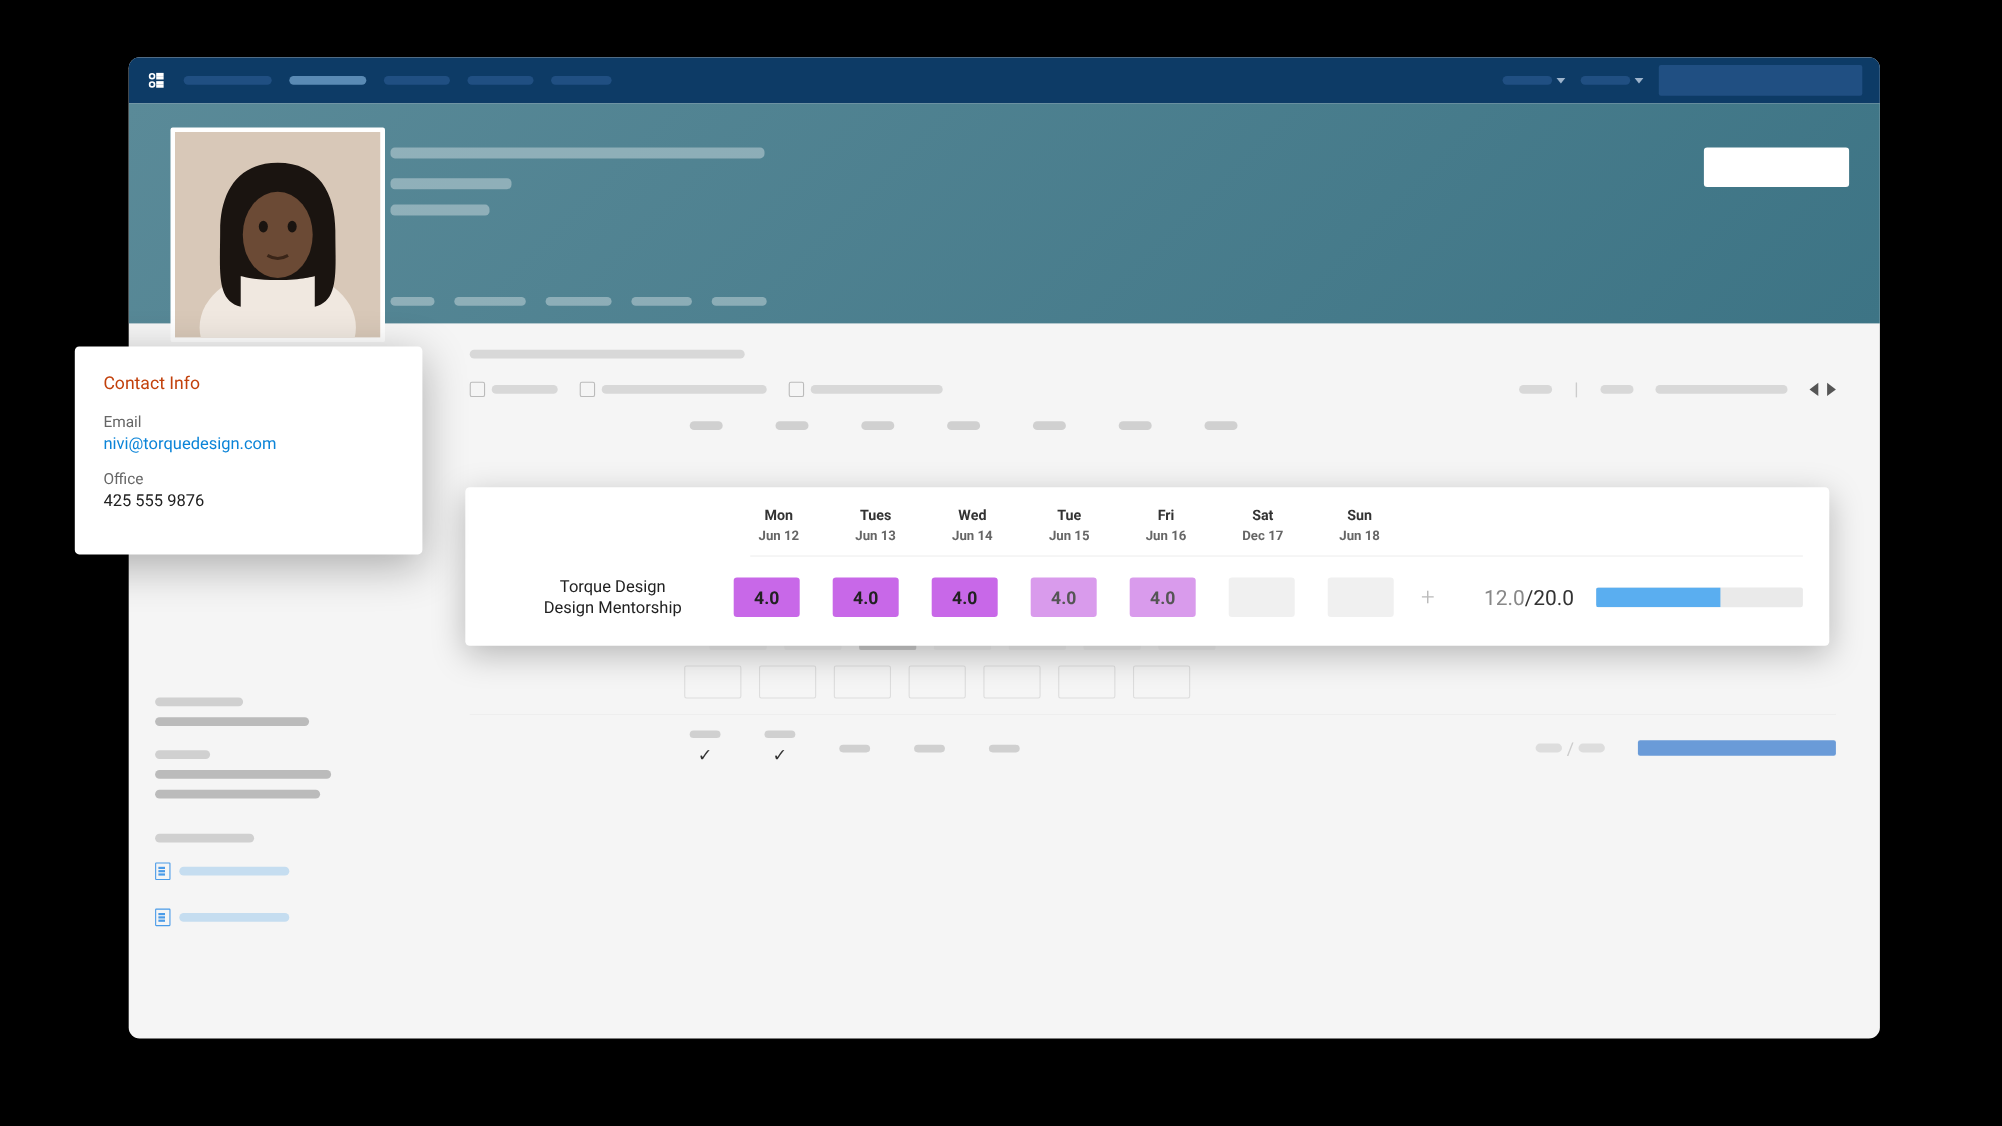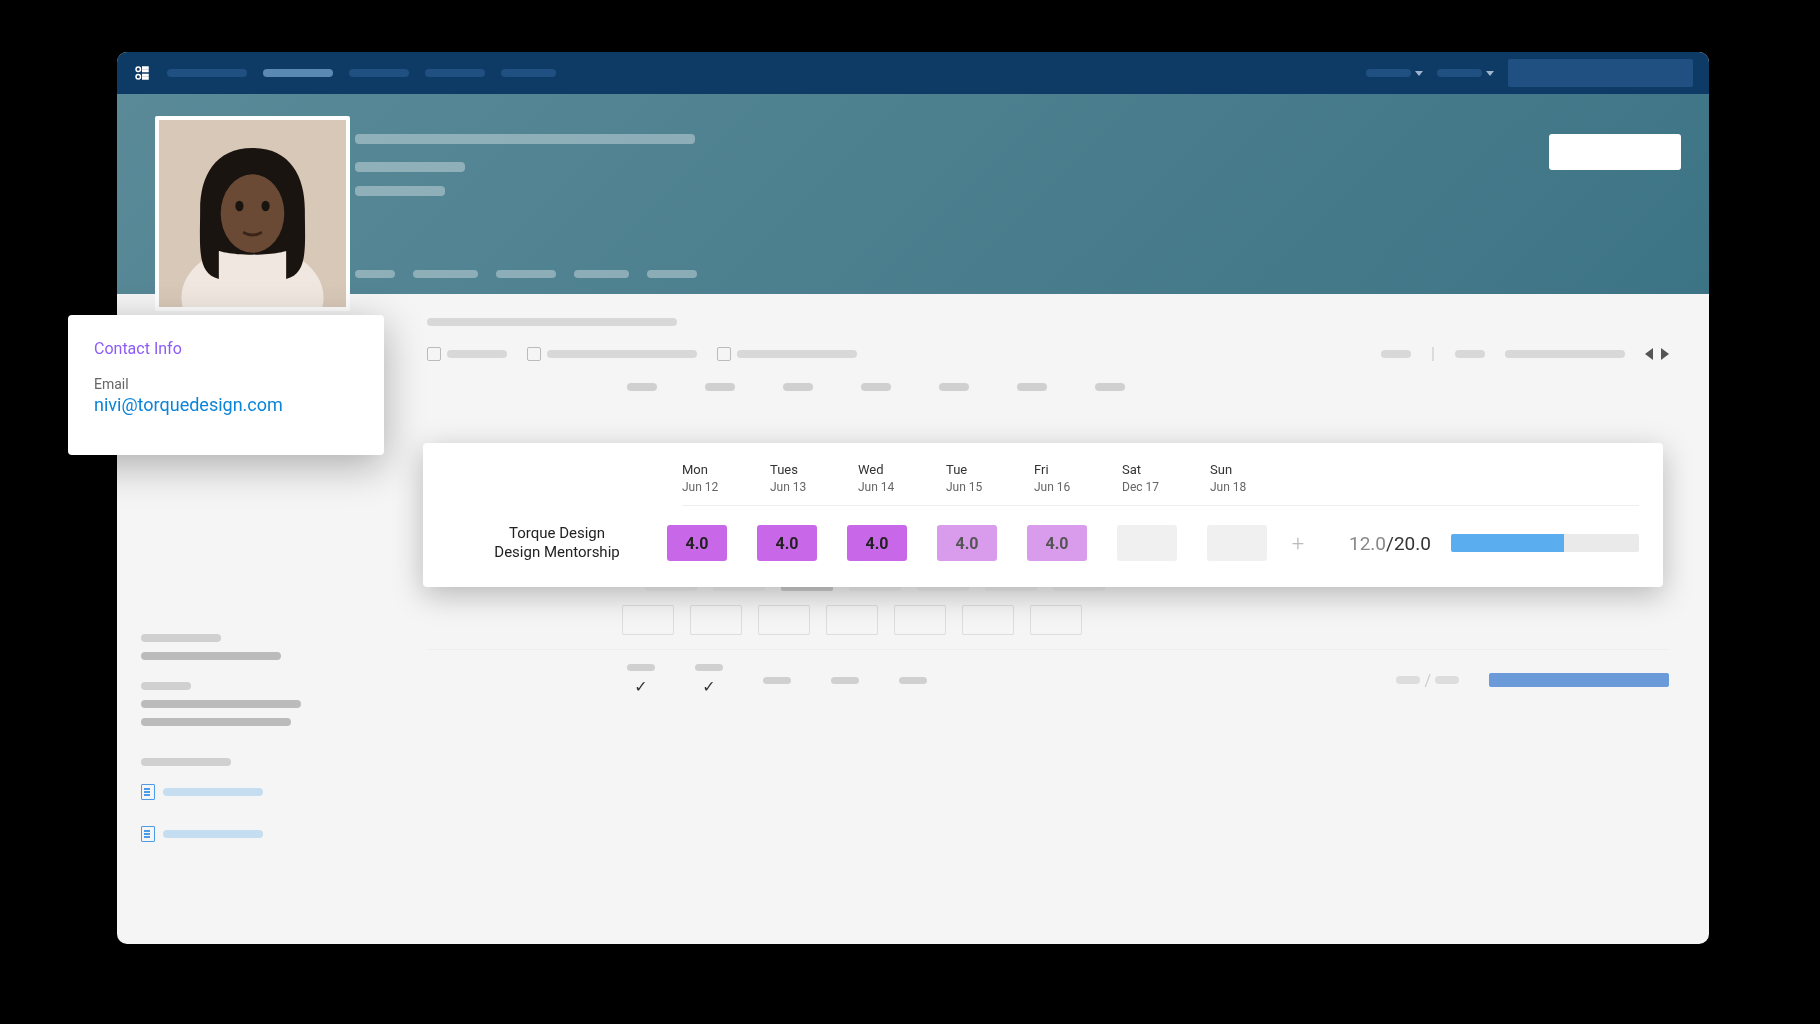--- a/index.html
+++ b/index.html
@@ -49,21 +49,21 @@
 .nav-arrow.left { border-top: 6px solid transparent; border-bottom: 6px solid transparent; border-right: 8px solid #555; }
 .nav-arrow.right { border-top: 6px solid transparent; border-bottom: 6px solid transparent; border-left: 8px solid #555; }
 
 
 .daypills { display: flex; gap: 48px; margin-left: 200px; margin-bottom: 8px; }
 .daypills .pill { width: 30px; height: 8px; background: #d0d0d0; border-radius: 4px; }
 
 
 .timesheet-card { position: absolute; left: 423px; top: 443px; width: 1240px; background: #fff; border-radius: 4px; box-shadow: 0 8px 30px rgba(0,0,0,0.25); padding: 18px 24px 24px 24px; z-index: 20; }
 .timesheet-header { display: flex; margin-left: 235px; gap: 36px; border-bottom: 1px solid #eee; padding-bottom: 10px; }
-.timesheet-header .daycol { width: 52px; text-align: left; font-size: 13px; color: #333; line-height: 1.35; }
+.timesheet-header .daycol { width: 52px; text-align: center; font-size: 13px; color: #333; line-height: 1.35; font-weight: bold; }
 .timesheet-header .daycol .dow { display: block; }
 .timesheet-header .daycol .date { display: block; color: #666; font-size: 12px; }
 .timesheet-row { display: flex; align-items: center; margin-top: 18px; }
 .project-label { width: 220px; font-size: 15px; color: #222; line-height: 1.3; text-align: center; }
 .hour-cells { display: flex; gap: 30px; }
 .hour-cell { width: 60px; height: 36px; border-radius: 3px; display: flex; align-items: center; justify-content: center; font-weight: 700; font-size: 16px; }
 .hour-cell.filled-strong { background: #c868e8; color: #222; }
 .hour-cell.filled-light { background: #d99bec; color: #555; }
 .hour-cell.empty { background: #f0f0f0; }
 .plus-btn { width: 30px; height: 30px; display: flex; align-items: center; justify-content: center; color: #bbb; font-size: 22px; font-weight: 300; margin-left: 16px; cursor: pointer; }
@@ -89,24 +89,24 @@
 
 .note-input { margin-left: 195px; width: 475px; height: 34px; background: #eee; border: none; padding: 0 12px; font-size: 14px; color: #888; border-radius: 2px; margin-bottom: 14px; }
 
 .check-row { display: flex; gap: 40px; margin-left: 200px; align-items: center; }
 .check-col { display: flex; flex-direction: column; align-items: center; gap: 6px; }
 .check-col .pill { width: 28px; height: 7px; background: #d0d0d0; border-radius: 4px; }
 .checkmark { color: #333; font-size: 16px; }
 
 
 .contact-popover { position: absolute; left: 68px; top: 315px; width: 316px; background: #fff; box-shadow: 0 10px 40px rgba(0,0,0,0.3); border-radius: 4px; padding: 24px 26px; z-index: 30; }
-.contact-popover h3 { font-size: 16px; font-weight: 400; color: #8b5cf6; margin-bottom: 18px; }
+.contact-popover h3 { font-size: 16px; font-weight: 400; color: #c2410c; margin-bottom: 18px; }
 .contact-popover .field { margin-bottom: 16px; }
 .contact-popover .field-label { font-size: 14px; color: #666; margin-bottom: 2px; }
-.contact-popover .field-value { font-size: 18px; color: #222; }
+.contact-popover .field-value { font-size: 15px; color: #222; }
 .contact-popover .field-value.link { color: #0b84d8; }
 
 .hr-faint { border: none; border-top: 1px solid #eee; margin: 14px 0; }
 </style>
 </head>
 <body>
 
 <div class="app-frame">
 
   <div class="topnav">
@@ -348,13 +348,17 @@
     </div>
   </div>
 </div>
 
 <div class="contact-popover">
   <h3>Contact Info</h3>
   <div class="field">
     <div class="field-label">Email</div>
     <div class="field-value link">nivi@torquedesign.com</div>
   </div>
+  <div class="field">
+    <div class="field-label">Office</div>
+    <div class="field-value">425 555 9876</div>
+  </div>
 </div>
 
 </body></html>

